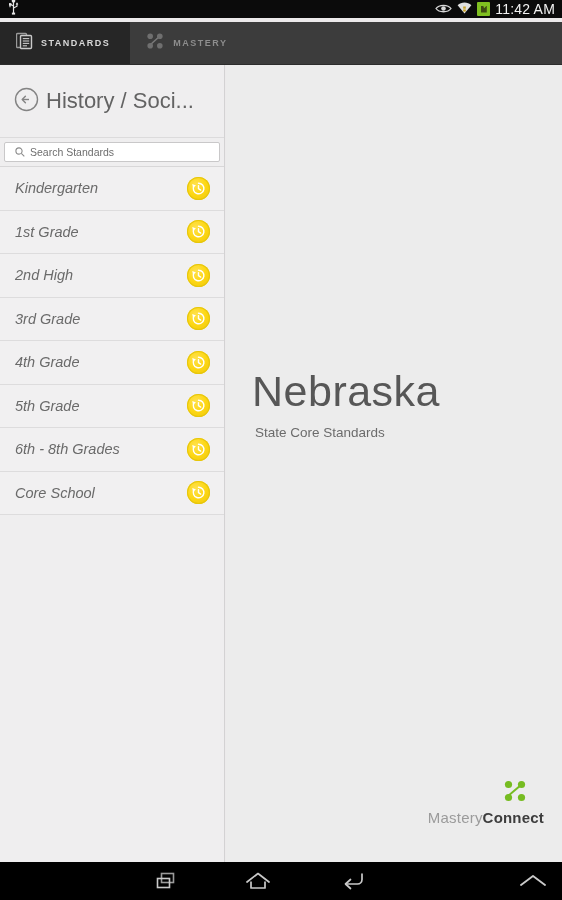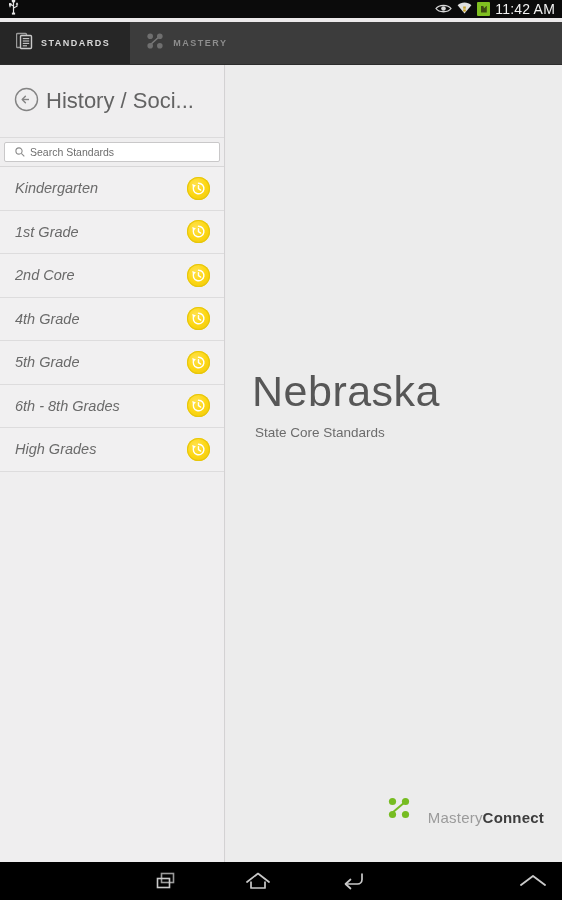--- a/index.html
+++ b/index.html
@@ -117,21 +117,21 @@
     font-size:43px; color:#575757; font-weight:300; letter-spacing:.5px;
     line-height:1; font-family:"Liberation Sans", sans-serif;
   }
   .state-sub {
     margin-top:12px; margin-left:3px;
     font-size:13.5px; color:#6b6b6b; font-weight:400;
     font-family:"Liberation Sans", sans-serif;
   }
   .brand {
     position:absolute; right:18px; bottom:36px;
-    display:flex; flex-direction:row; align-items:flex-end;
+    display:flex; flex-direction:column; align-items:flex-end;
   }
   .brand-mark { margin-right:16px; margin-bottom:2px; }
   .brand-text {
     font-size:15px; letter-spacing:.2px;
     font-family:"Liberation Sans", sans-serif;
   }
   .brand-text .m1 { color:#9b9b9b; font-weight:400; }
   .brand-text .m2 { color:#3d3d3d; font-weight:bold; }
 
   
@@ -257,30 +257,40 @@
         <span class="hist-badge">
           <svg width="15" height="15" viewBox="0 0 15 15">
             <path d="M7.5 2.2 A5.3 5.3 0 1 1 2.9 5.0" fill="none" stroke="#fff" stroke-width="1.4" stroke-linecap="round"></path>
             <polygon points="1.3,3.0 5.0,4.6 1.9,6.5" fill="#fff"></polygon>
             <path d="M7.5 4.8 V7.7 L9.7 9.1" fill="none" stroke="#fff" stroke-width="1.4" stroke-linecap="round" stroke-linejoin="round"></path>
           </svg>
         </span>
       </div>
 
       <div class="grade-row">
-        <span class="grade-label">2nd Core</span>
-        <span class="hist-badge">
-          <svg width="15" height="15" viewBox="0 0 15 15">
-            <path d="M7.5 2.2 A5.3 5.3 0 1 1 2.9 5.0" fill="none" stroke="#fff" stroke-width="1.4" stroke-linecap="round"></path>
-            <polygon points="1.3,3.0 5.0,4.6 1.9,6.5" fill="#fff"></polygon>
-            <path d="M7.5 4.8 V7.7 L9.7 9.1" fill="none" stroke="#fff" stroke-width="1.4" stroke-linecap="round" stroke-linejoin="round"></path>
-          </svg>
-        </span>
-      </div>
-
+        <span class="grade-label">2nd High</span>
+        <span class="hist-badge">
+          <svg width="15" height="15" viewBox="0 0 15 15">
+            <path d="M7.5 2.2 A5.3 5.3 0 1 1 2.9 5.0" fill="none" stroke="#fff" stroke-width="1.4" stroke-linecap="round"></path>
+            <polygon points="1.3,3.0 5.0,4.6 1.9,6.5" fill="#fff"></polygon>
+            <path d="M7.5 4.8 V7.7 L9.7 9.1" fill="none" stroke="#fff" stroke-width="1.4" stroke-linecap="round" stroke-linejoin="round"></path>
+          </svg>
+        </span>
+      </div>
+
+      <div class="grade-row">
+        <span class="grade-label">3rd Grade</span>
+        <span class="hist-badge">
+          <svg width="15" height="15" viewBox="0 0 15 15">
+            <path d="M7.5 2.2 A5.3 5.3 0 1 1 2.9 5.0" fill="none" stroke="#fff" stroke-width="1.4" stroke-linecap="round"></path>
+            <polygon points="1.3,3.0 5.0,4.6 1.9,6.5" fill="#fff"></polygon>
+            <path d="M7.5 4.8 V7.7 L9.7 9.1" fill="none" stroke="#fff" stroke-width="1.4" stroke-linecap="round" stroke-linejoin="round"></path>
+          </svg>
+        </span>
+      </div>
 
       <div class="grade-row">
         <span class="grade-label">4th Grade</span>
         <span class="hist-badge">
           <svg width="15" height="15" viewBox="0 0 15 15">
             <path d="M7.5 2.2 A5.3 5.3 0 1 1 2.9 5.0" fill="none" stroke="#fff" stroke-width="1.4" stroke-linecap="round"></path>
             <polygon points="1.3,3.0 5.0,4.6 1.9,6.5" fill="#fff"></polygon>
             <path d="M7.5 4.8 V7.7 L9.7 9.1" fill="none" stroke="#fff" stroke-width="1.4" stroke-linecap="round" stroke-linejoin="round"></path>
           </svg>
         </span>
@@ -302,21 +312,21 @@
         <span class="hist-badge">
           <svg width="15" height="15" viewBox="0 0 15 15">
             <path d="M7.5 2.2 A5.3 5.3 0 1 1 2.9 5.0" fill="none" stroke="#fff" stroke-width="1.4" stroke-linecap="round"></path>
             <polygon points="1.3,3.0 5.0,4.6 1.9,6.5" fill="#fff"></polygon>
             <path d="M7.5 4.8 V7.7 L9.7 9.1" fill="none" stroke="#fff" stroke-width="1.4" stroke-linecap="round" stroke-linejoin="round"></path>
           </svg>
         </span>
       </div>
 
       <div class="grade-row">
-        <span class="grade-label">High Grades</span>
+        <span class="grade-label">Core School</span>
         <span class="hist-badge">
           <svg width="15" height="15" viewBox="0 0 15 15">
             <path d="M7.5 2.2 A5.3 5.3 0 1 1 2.9 5.0" fill="none" stroke="#fff" stroke-width="1.4" stroke-linecap="round"></path>
             <polygon points="1.3,3.0 5.0,4.6 1.9,6.5" fill="#fff"></polygon>
             <path d="M7.5 4.8 V7.7 L9.7 9.1" fill="none" stroke="#fff" stroke-width="1.4" stroke-linecap="round" stroke-linejoin="round"></path>
           </svg>
         </span>
       </div>
 
     </div>

